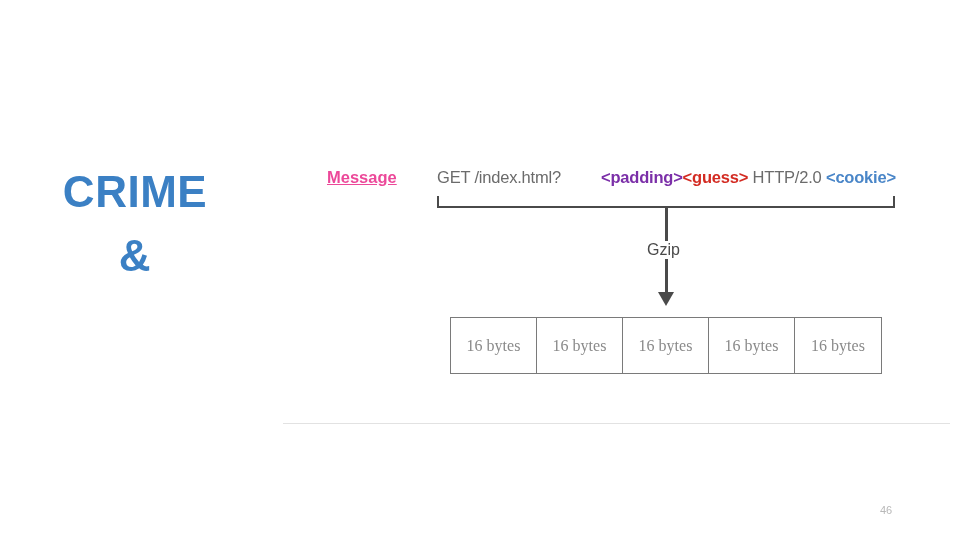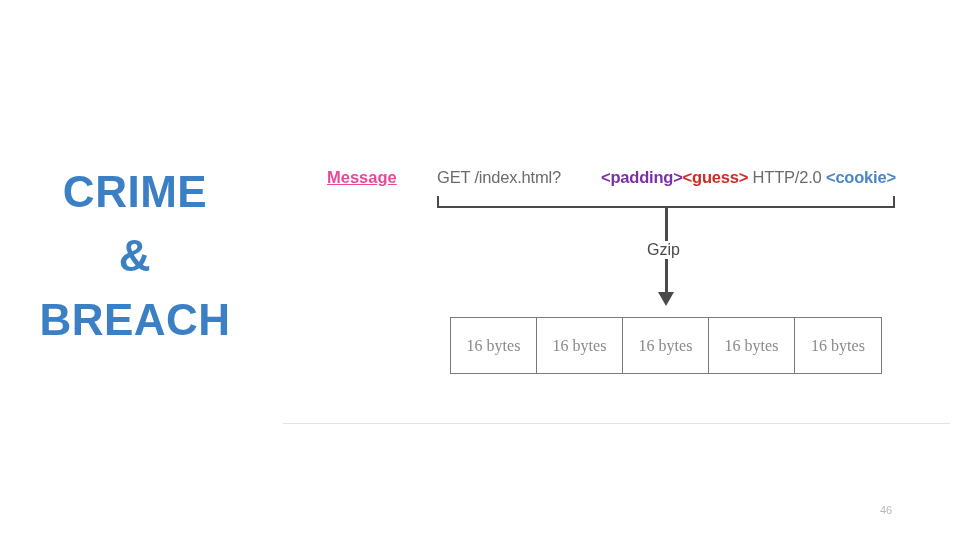--- a/index.html
+++ b/index.html
@@ -174,21 +174,20 @@
   }
 </style>
 </head>
 <body>
 
 <div id="slide">
 
   <div id="slide-title">
     <span class="tline">CRIME</span>
     <span class="tline">&amp;</span>
-    <span class="tline">BREACH</span>
   </div>
 
   <div id="diagram">
 
 
     <div class="dg-row-label">Message</div>
 
     <div class="dg-message"><span class="plain">GET /index.html?</span><span class="padding">&lt;padding&gt;</span><span class="guess">&lt;guess&gt;</span><span class="plain"> HTTP/2.0 </span><span class="cookie">&lt;cookie&gt;</span></div>
 
     <div class="bracket"></div>

